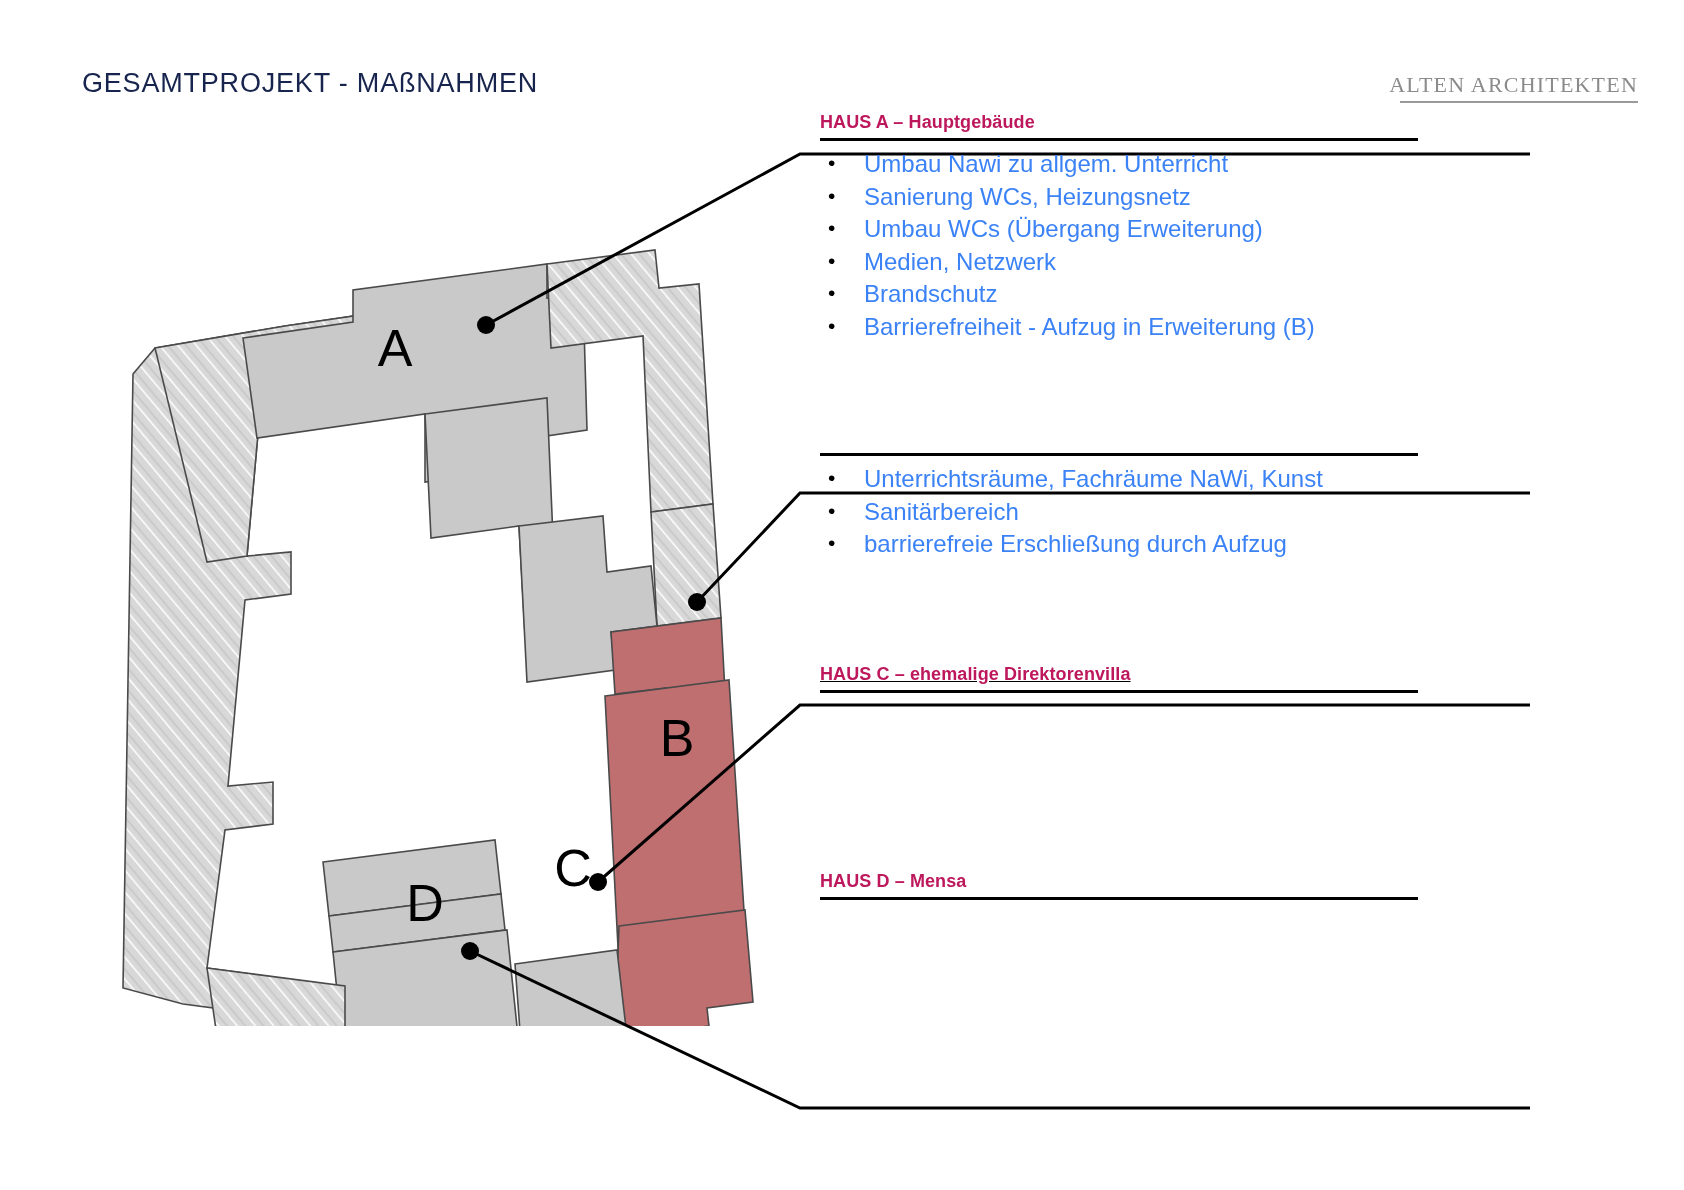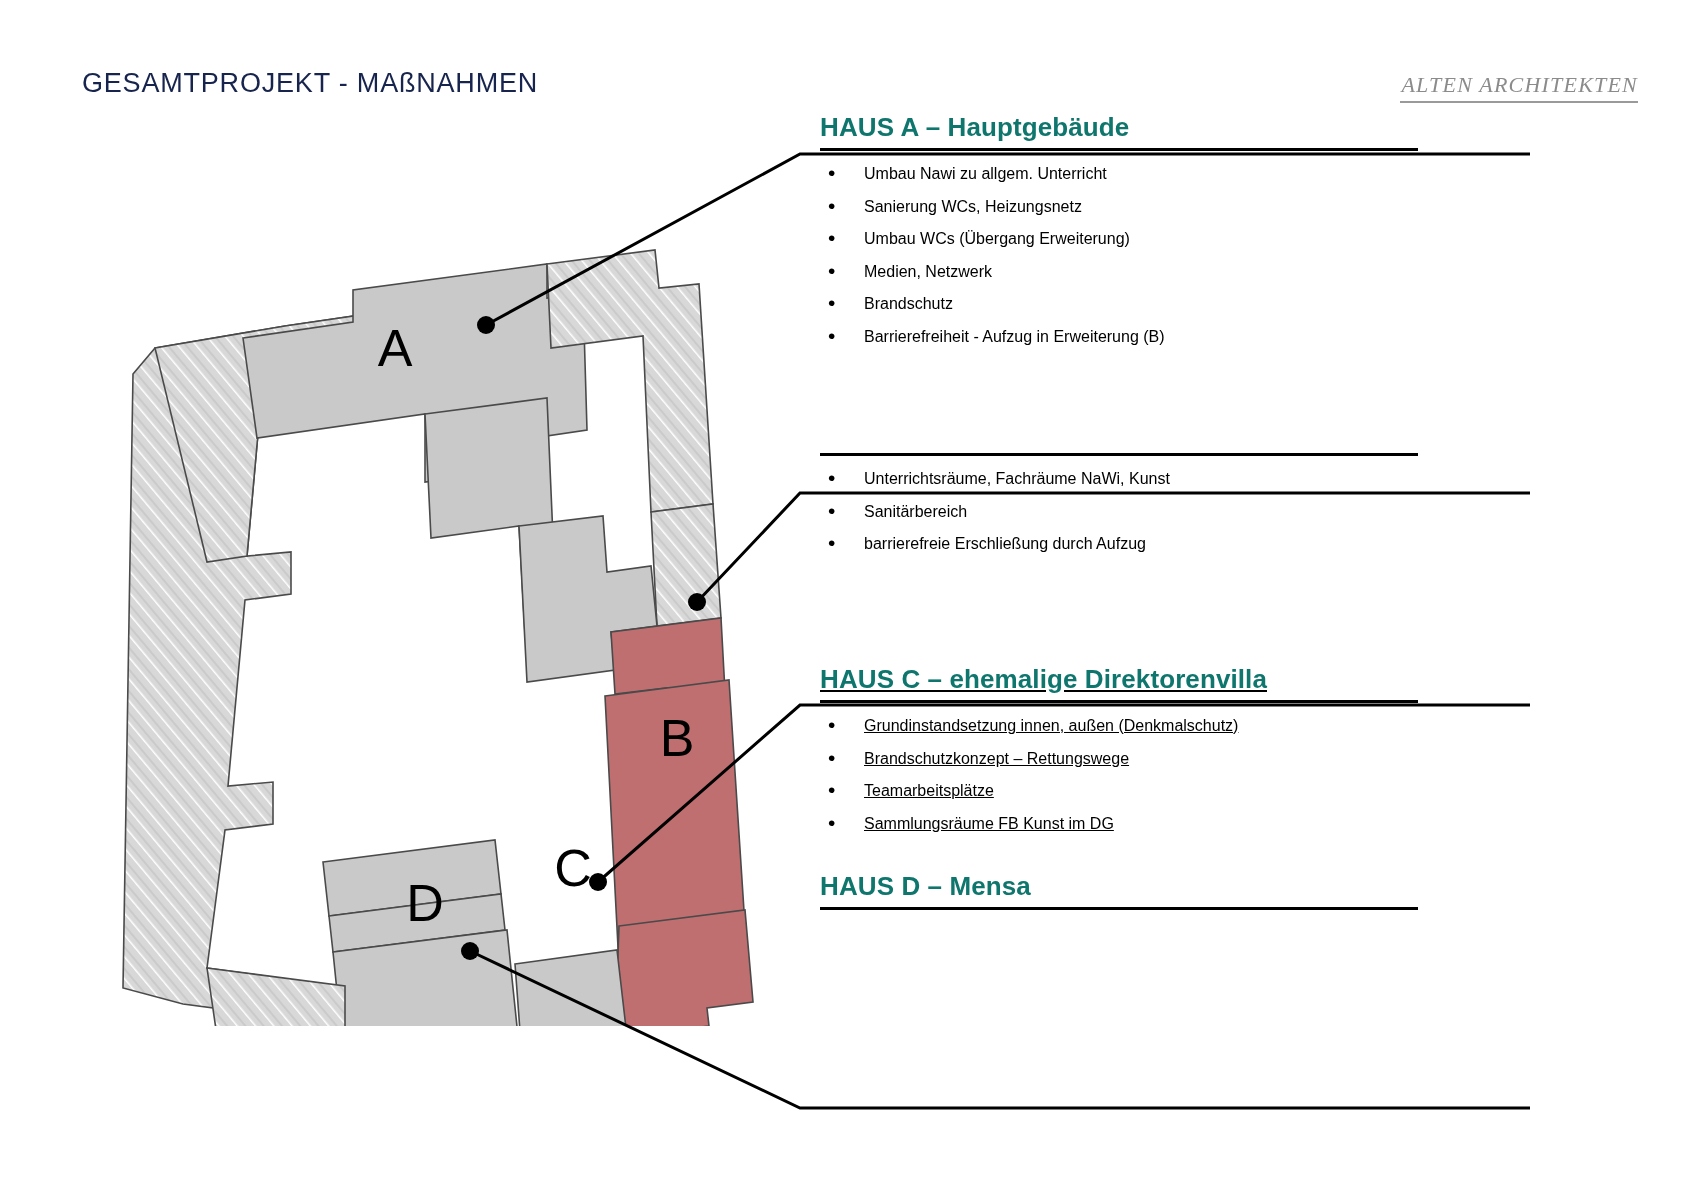--- a/index.html
+++ b/index.html
@@ -40,21 +40,20 @@
     text-align: right;
     color: #8b8b8b;
   }
   #logo .logo-text {
     font-size: 22px;
     letter-spacing: 1.2px;
     font-variant: small-caps;
     text-transform: uppercase;
     white-space: nowrap;
     font-family: "Liberation Serif", serif;
-    font-style: italic;
   }
   #logo .logo-rule {
     margin-top: 3px;
     height: 2px;
     background: #9a9a9a;
     width: 238px;
     margin-left: auto;
   }
 
   
@@ -86,43 +85,43 @@
 
   
   .block {
     position: absolute;
     left: 820px;
     width: 600px;
   }
   .block h2 {
     margin: 0;
     padding: 0 0 5px 0;
-    font-size: 26px;
+    font-size: 18px;
     font-weight: bold;
-    color: #0f766e;
+    color: #be185d;
     white-space: nowrap;
     letter-spacing: 0.1px;
   }
   .block .rule {
     height: 3px;
     background: #000000;
     width: 598px;
     margin-bottom: 7px;
   }
   .block ul {
     list-style: none;
     margin: 0;
     padding: 0;
   }
   .block ul li {
     position: relative;
     padding-left: 44px;
-    font-size: 16px;
+    font-size: 24px;
     line-height: 32.5px;
-    color: #000000;
+    color: #3b82f6;
     white-space: nowrap;
   }
   .block ul li::before {
     content: "\2022";
     position: absolute;
     left: 8px;
     top: -1px;
     font-size: 21px;
     color: #000000;
   }
@@ -241,26 +240,20 @@
     <ul>
         <li>Unterrichtsräume, Fachräume NaWi, Kunst</li>
         <li>Sanitärbereich</li>
         <li>barrierefreie Erschließung durch Aufzug</li>
       </ul>
   </div>
 
   <div class="block" id="block-c">
     <h2>HAUS C  –  ehemalige Direktorenvilla</h2>
     <div class="rule"></div>
-    <ul>
-        <li>Grundinstandsetzung innen, außen (Denkmalschutz)</li>
-        <li>Brandschutzkonzept – Rettungswege</li>
-        <li>Teamarbeitsplätze</li>
-        <li>Sammlungsräume FB Kunst im DG</li>
-      </ul>
   </div>
 
   <div class="block" id="block-d">
     <h2>HAUS D  –  Mensa</h2>
     <div class="rule"></div>
   </div>
 
 </div>
 
 </body></html>

